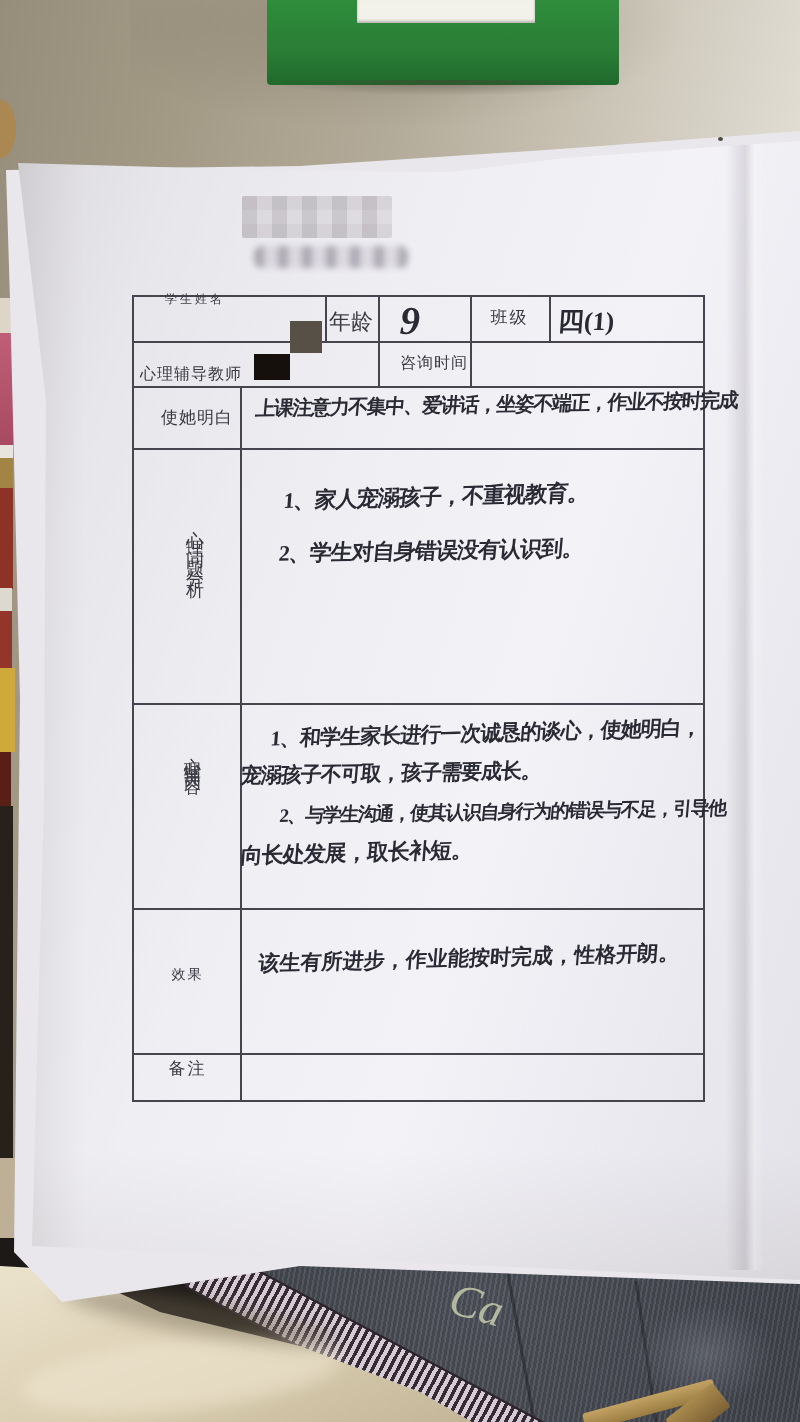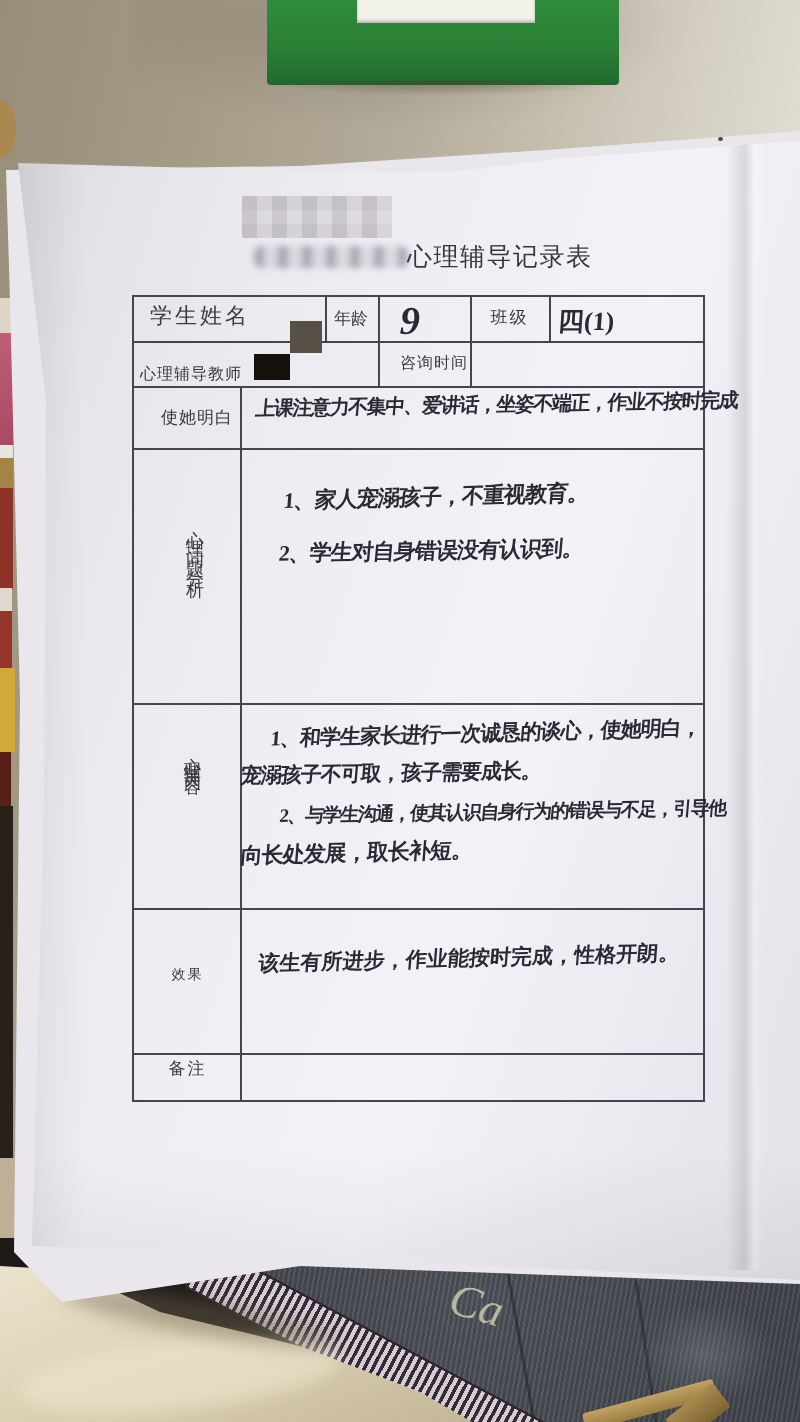--- a/index.html
+++ b/index.html
@@ -71,40 +71,39 @@
               clip-path:polygon(18px 163px,300px 171px,450px 172px,565px 158px,800px 141px,800px 1280px,400px 1262px,32px 1246px,44px 800px,46px 400px);">
     <div class="abs" style="left:0;top:0;width:120px;height:1422px;background:linear-gradient(90deg,rgba(80,70,60,.12),transparent 70%);"></div>
     <div class="abs" style="left:0;top:1150px;width:800px;height:272px;background:linear-gradient(180deg,transparent,rgba(80,70,60,.14) 90%);"></div>
     <div class="abs" style="left:726px;top:120px;width:38px;height:1150px;background:linear-gradient(90deg,rgba(0,0,0,0) 0%,rgba(95,90,100,.12) 35%,rgba(95,90,100,.16) 50%,rgba(255,255,255,.2) 75%,rgba(0,0,0,0) 100%);"></div>
   </div>
 
   <div class="abs" style="left:242px;top:196px;width:150px;height:42px;border-radius:2px;
               background:repeating-linear-gradient(90deg,rgba(175,170,176,.5) 0 15px,rgba(205,201,206,.35) 15px 30px),repeating-linear-gradient(0deg,rgba(190,186,192,.4) 0 14px,rgba(215,212,218,.3) 14px 28px);"></div>
   <div class="abs" style="left:254px;top:246px;width:154px;height:22px;border-radius:8px;filter:blur(3px);
               background:repeating-linear-gradient(90deg,rgba(110,105,118,.5) 0 10px,rgba(170,166,176,.25) 10px 24px);"></div>
-  <div class="t" style="left:407px;top:240px;font-size:25px;letter-spacing:1.5px;color:#38373e;">心理辅导记录表</div>
 
   <div class="hl" style="left:132px;top:295px;width:572px;"></div>
   <div class="hl" style="left:132px;top:341px;width:572px;"></div>
   <div class="hl" style="left:132px;top:386px;width:572px;"></div>
   <div class="hl" style="left:132px;top:448px;width:572px;"></div>
   <div class="hl" style="left:132px;top:703px;width:572px;"></div>
   <div class="hl" style="left:132px;top:908px;width:572px;"></div>
   <div class="hl" style="left:132px;top:1053px;width:572px;"></div>
   <div class="hl" style="left:132px;top:1100px;width:572px;"></div>
   <div class="vl" style="left:132px;top:295px;height:807px;"></div>
   <div class="vl" style="left:703px;top:295px;height:807px;"></div>
   <div class="vl" style="left:240px;top:386px;height:716px;"></div>
   <div class="vl" style="left:325px;top:295px;height:48px;"></div>
   <div class="vl" style="left:378px;top:295px;height:93px;"></div>
   <div class="vl" style="left:470px;top:295px;height:93px;"></div>
   <div class="vl" style="left:549px;top:295px;height:48px;"></div>
 
-  <div class="t" style="left:150px;top:301px;width:90px;text-align:center;font-size:22px;letter-spacing:3px;">学生姓名</div>
-  <div class="t" style="left:326px;top:307px;width:50px;text-align:center;font-size:17px;">年龄</div>
+  <div class="t" style="left:150px;top:291px;width:90px;text-align:center;font-size:12px;letter-spacing:3px;">学生姓名</div>
+  <div class="t" style="left:326px;top:307px;width:50px;text-align:center;font-size:22px;">年龄</div>
   <div class="t" style="left:472px;top:306px;width:75px;text-align:center;font-size:17px;letter-spacing:2px;">班级</div>
   <div class="t" style="left:140px;top:364px;font-size:16px;letter-spacing:1px;">心理辅导教师</div>
   <div class="t" style="left:380px;top:353px;width:88px;text-align:right;font-size:16px;letter-spacing:1px;">咨询时间</div>
   <div class="t" style="left:152px;top:406px;width:90px;text-align:center;font-size:17px;letter-spacing:1px;">使她明白</div>
   <div class="t vlabel" style="left:183px;top:516px;font-size:18px;letter-spacing:10px;">心理问题分析</div>
   <div class="t vlabel" style="left:181px;top:744px;font-size:17px;letter-spacing:4px;">心理辅导内容</div>
   <div class="t" style="left:160px;top:966px;width:55px;text-align:center;font-size:14px;letter-spacing:2px;">效果</div>
   <div class="t" style="left:160px;top:1057px;width:55px;text-align:center;font-size:17px;letter-spacing:2px;">备注</div>
 
   <div class="hw" style="left:400px;top:297px;font-size:40px;font-style:italic;transform:rotate(2deg);">9</div>

